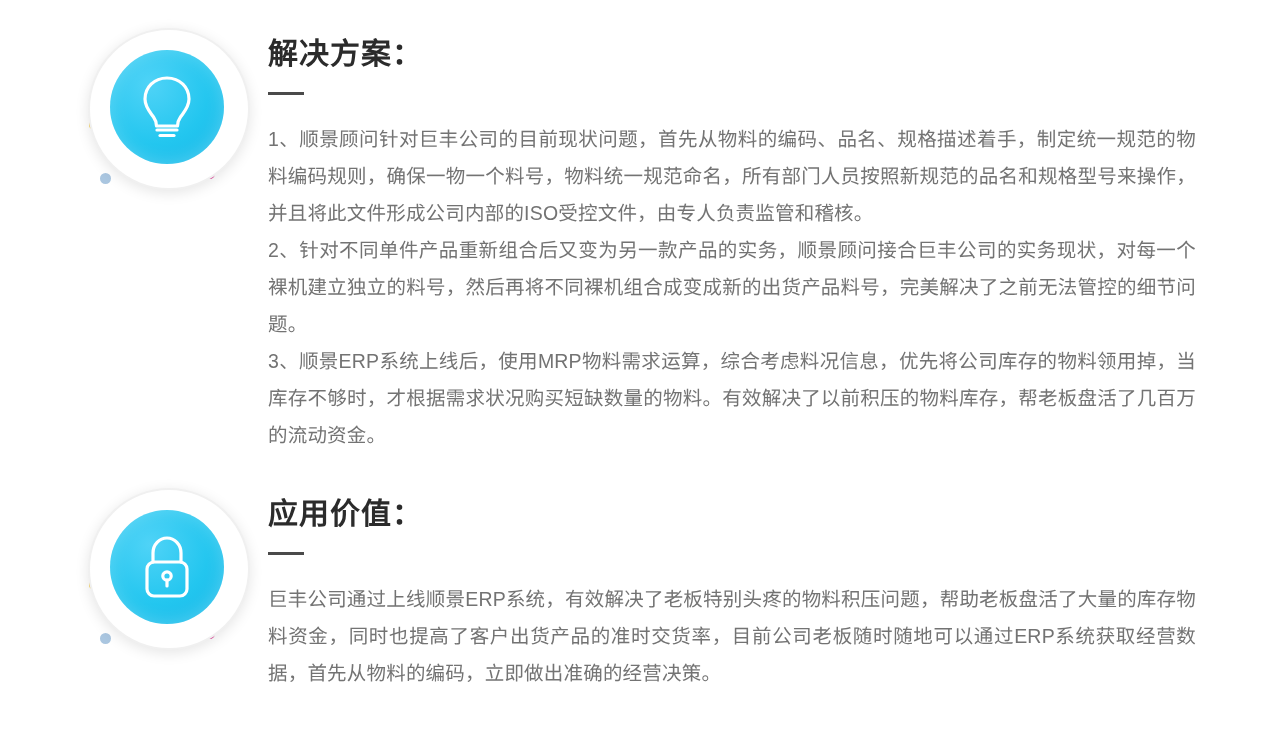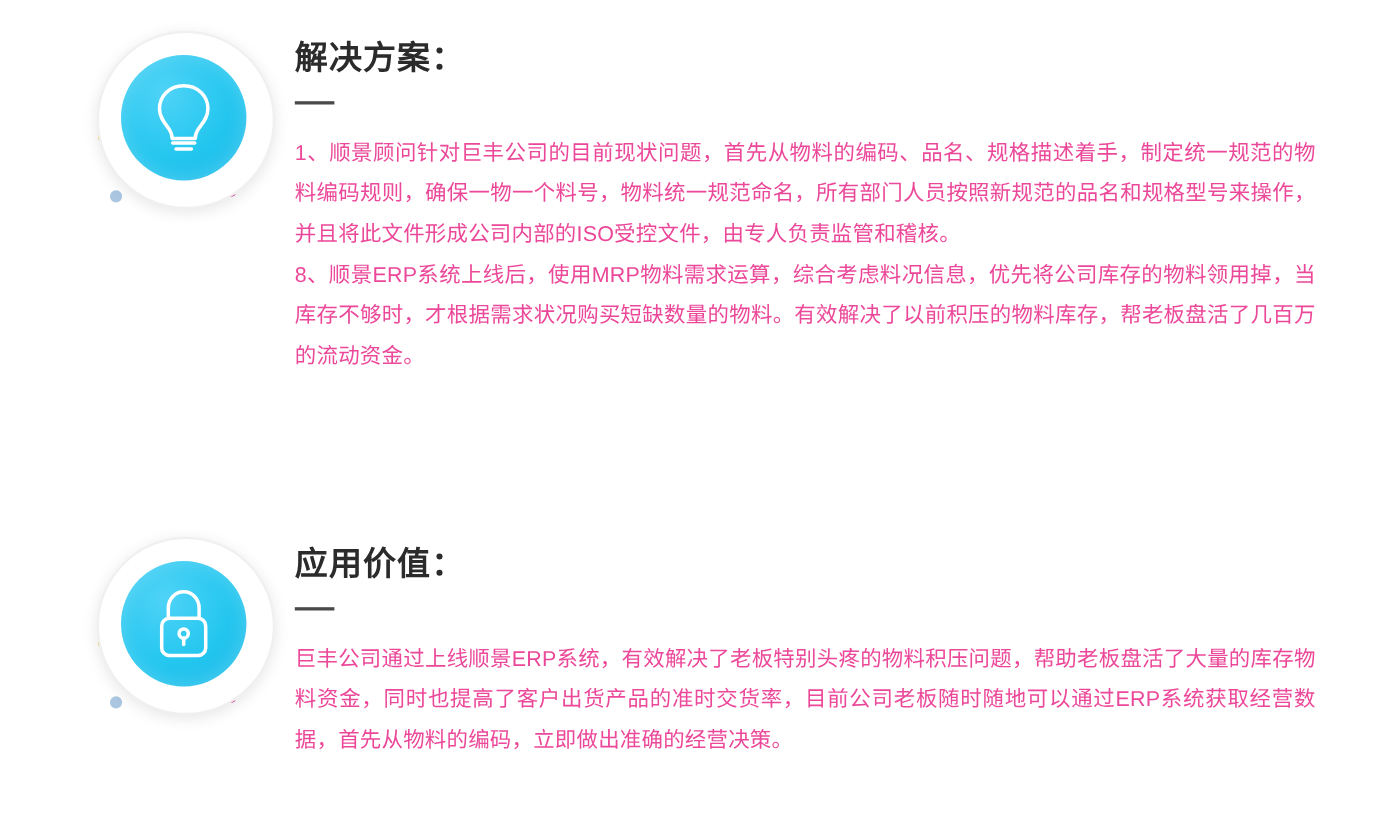--- a/index.html
+++ b/index.html
@@ -102,21 +102,21 @@
   }
   .rule {
     width: 36px;
     height: 3px;
     background: #4a4a4a;
     margin-bottom: 26px;
   }
   .para {
     font-size: 19.5px;
     line-height: 37px;
-    color: #ec4899;
+    color: #737373;
     margin: 0;
     text-align: justify;
     letter-spacing: 0.2px;
     max-width: 928px;
   }
 </style>
 </head>
 <body>
 
 <div class="page">
@@ -143,21 +143,22 @@
             <path d="M25 63.5 L39 63.5"></path>
           </svg>
         </div>
       </div>
     </div>
 
     <div class="content">
       <h2 class="heading">解决方案：</h2>
       <div class="rule"></div>
       <p class="para">1、顺景顾问针对巨丰公司的目前现状问题，首先从物料的编码、品名、规格描述着手，制定统一规范的物料编码规则，确保一物一个料号，物料统一规范命名，所有部门人员按照新规范的品名和规格型号来操作，并且将此文件形成公司内部的ISO受控文件，由专人负责监管和稽核。</p>
-      <p class="para">8、顺景ERP系统上线后，使用MRP物料需求运算，综合考虑料况信息，优先将公司库存的物料领用掉，当库存不够时，才根据需求状况购买短缺数量的物料。有效解决了以前积压的物料库存，帮老板盘活了几百万的流动资金。</p>
+      <p class="para">2、针对不同单件产品重新组合后又变为另一款产品的实务，顺景顾问接合巨丰公司的实务现状，对每一个裸机建立独立的料号，然后再将不同裸机组合成变成新的出货产品料号，完美解决了之前无法管控的细节问题。</p>
+      <p class="para">3、顺景ERP系统上线后，使用MRP物料需求运算，综合考虑料况信息，优先将公司库存的物料领用掉，当库存不够时，才根据需求状况购买短缺数量的物料。有效解决了以前积压的物料库存，帮老板盘活了几百万的流动资金。</p>
     </div>
   </div>
 
   <div class="section section-2">
 
     <div class="badge-wrap">
       <div class="dot d-pink" style="left:98px;  top:52px;  width:16px; height:16px;"></div>
       <div class="dot d-teal" style="left:198px; top:32px;  width:24px; height:24px;"></div>
       <div class="dot d-blue" style="left:120px; top:128px; width:16px; height:16px;"></div>
       <div class="dot d-cyan" style="left:218px; top:108px; width:12px; height:12px;"></div>

